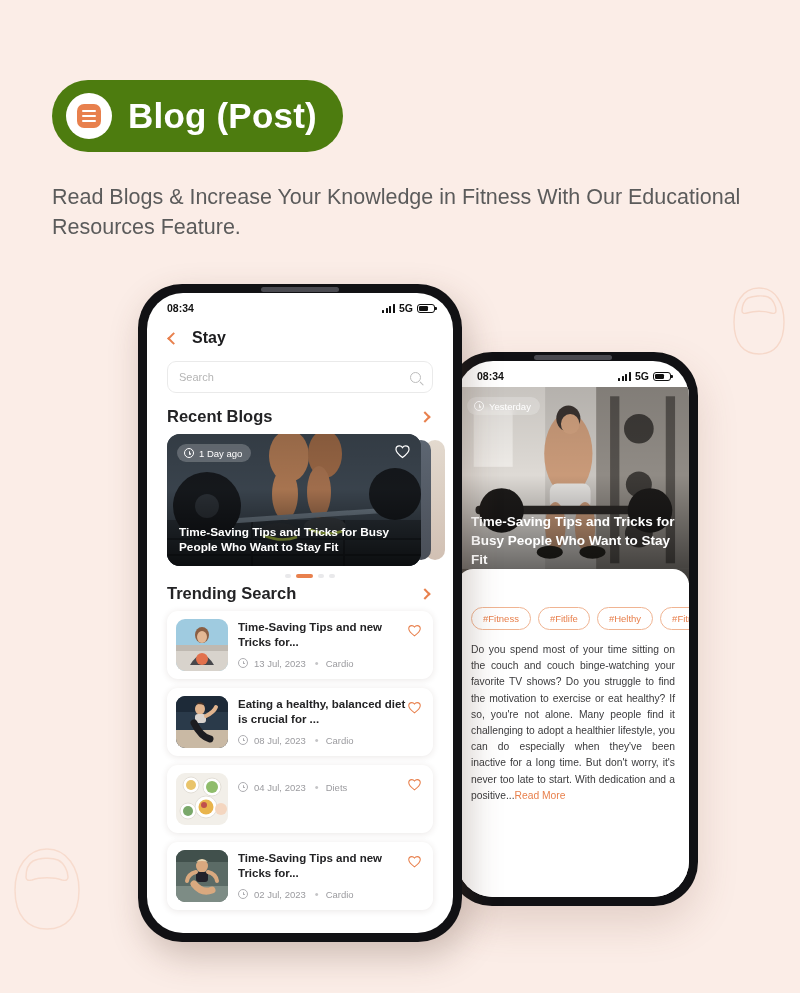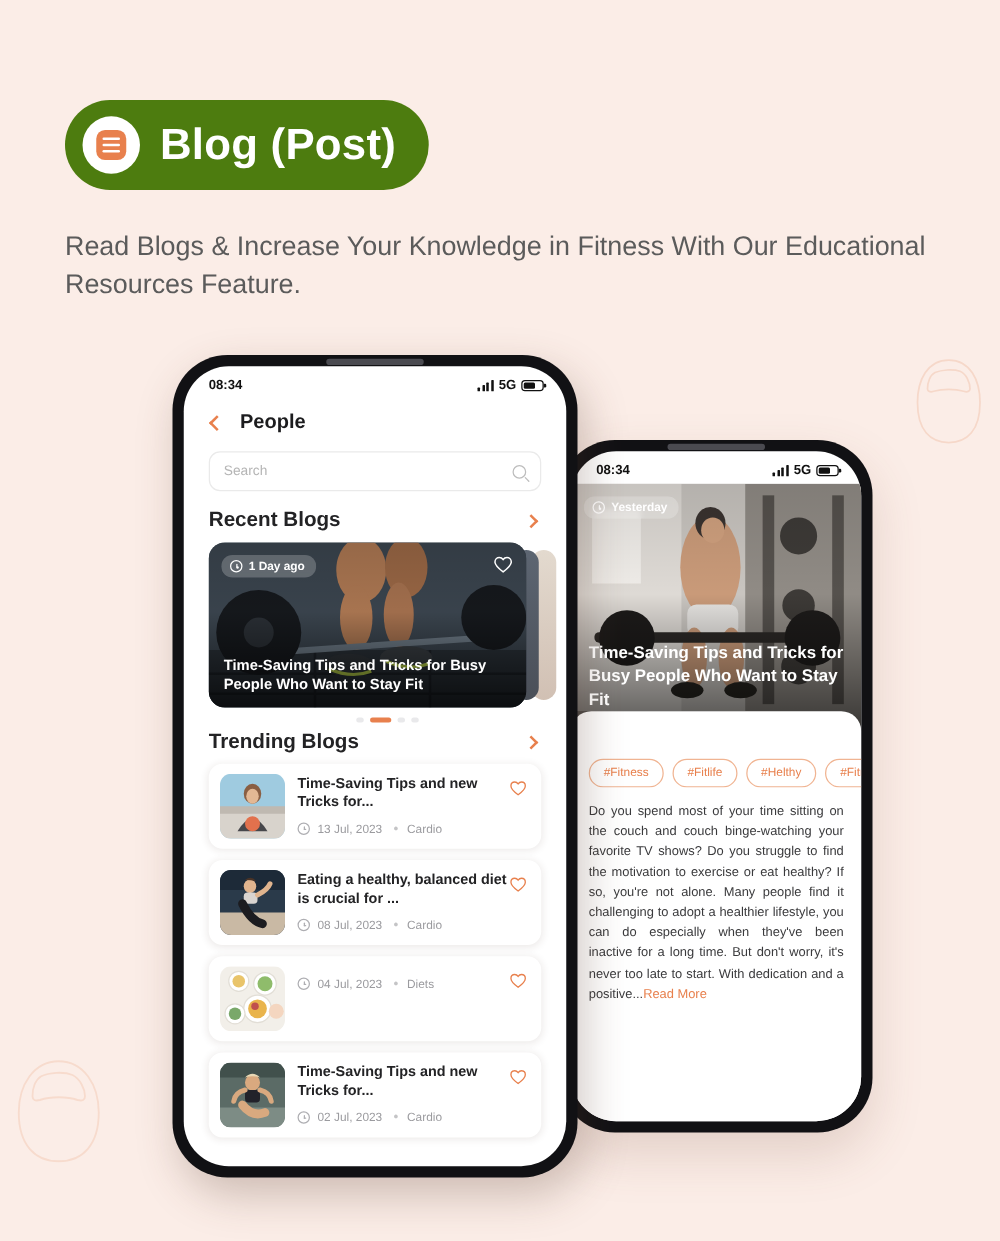--- a/index.html
+++ b/index.html
@@ -205,21 +205,21 @@
     background: linear-gradient(180deg, rgba(0,0,0,.15) 0%, rgba(0,0,0,.05) 42%, rgba(0,0,0,.72) 100%);
   }
   .time-chip {
     position: absolute; left: 10px; top: 10px;
     display: flex; align-items: center; gap: 5px;
     background: rgba(255,255,255,.22);
     border-radius: 11px;
     padding: 3.5px 9px 3.5px 7px;
     backdrop-filter: blur(2px);
   }
-  .time-chip span { font-size: 9.5px; color: #fff; font-weight: 700; }
+  .time-chip span { font-size: 9.5px; color: #fff; font-weight: 400; }
   .clock {
     width: 10px; height: 10px; border: 1.3px solid #fff; border-radius: 50%;
     position: relative; flex: none;
   }
   .clock::before{content:"";position:absolute;left:3.6px;top:1.6px;width:1.2px;height:3.4px;background:#fff;border-radius:1px;}
   .clock::after{content:"";position:absolute;left:3.6px;top:4.4px;width:2.8px;height:1.2px;background:#fff;border-radius:1px;}
   .heart-fav {
     position: absolute; right: 10px; top: 9px;
     width: 17px; height: 17px;
   }
@@ -427,21 +427,21 @@
           </span>
         <span>5G</span>
         <span class="battery">
             <i></i>
           </span>
       </span>
     </div>
 
     <div class="navbar">
       <span class="chev-back"></span>
-      <span class="nav-title">People</span>
+      <span class="nav-title">Stay</span>
     </div>
 
     <div class="search-wrap">
       <div class="search-box">
         <span class="search-ph">Search</span>
         <span class="mag"></span>
       </div>
     </div>
 
     <div class="sec-head">
@@ -490,21 +490,21 @@
 
       <div class="dots">
         <span class="dot"></span>
         <span class="dot active"></span>
         <span class="dot"></span>
         <span class="dot"></span>
       </div>
     </div>
 
     <div class="sec-head">
-      <span class="sec-title">Trending Blogs</span>
+      <span class="sec-title">Trending Search</span>
       <span class="chev-right"></span>
     </div>
 
     <div class="list">
 
       <div class="list-item">
         <div class="thumb">
           <svg viewBox="0 0 52 52" preserveAspectRatio="none">
             <rect width="52" height="52" fill="#9fcbe0"></rect>
             <rect y="30" width="52" height="22" fill="#d8d3cc"></rect>

